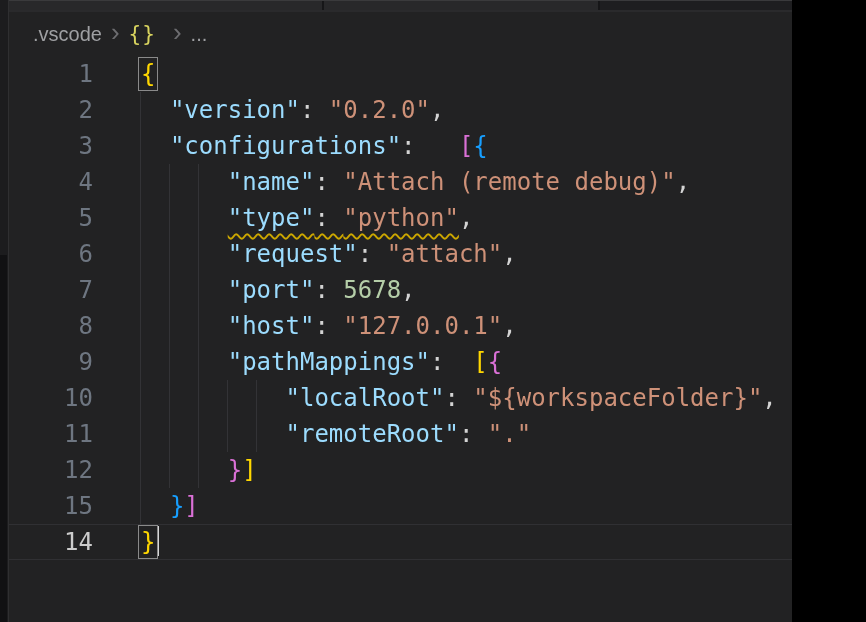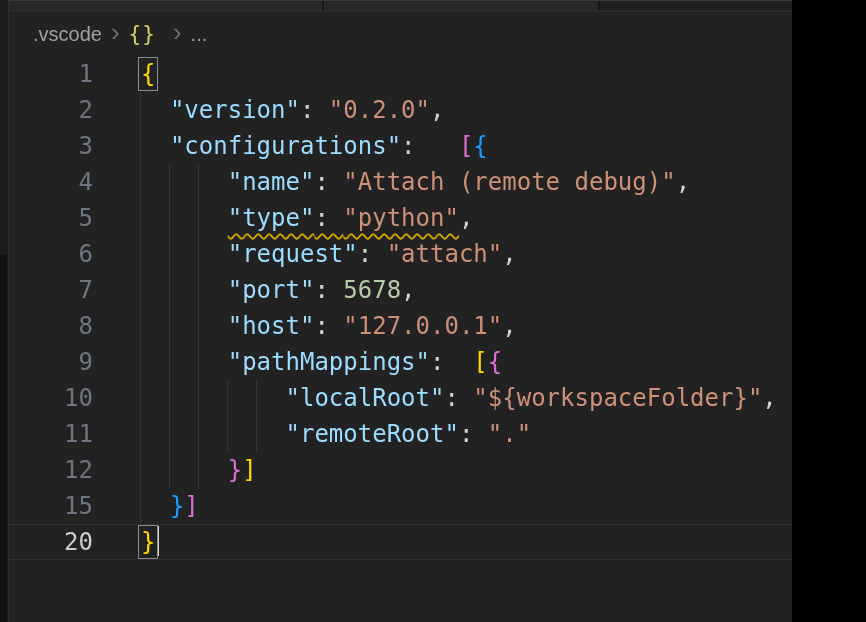--- a/index.html
+++ b/index.html
@@ -69,16 +69,16 @@
         <div class="row"><div class="guide" style="left: 131px;"></div><div class="guide" style="left: 159.9px;"></div><div class="guide" style="left: 188.8px;"></div><div class="gutter" style="color: rgb(110, 118, 129);">4</div><div class="codeline"><span>      </span><span style="color: rgb(156, 220, 254);">"name"</span><span style="color: rgb(212, 212, 212);">: </span><span style="color: rgb(206, 145, 120);">"Attach (remote debug)"</span><span style="color: rgb(212, 212, 212);">,</span></div></div>
         <div class="row"><div class="guide" style="left: 131px;"></div><div class="guide" style="left: 159.9px;"></div><div class="guide" style="left: 188.8px;"></div><div class="gutter" style="color: rgb(110, 118, 129);">5</div><div class="codeline"><span>      </span><span class="squiggle"><span style="color: rgb(156, 220, 254);">"type"</span><span style="color: rgb(212, 212, 212);">: </span><span style="color: rgb(206, 145, 120);">"python"</span></span><span style="color: rgb(212, 212, 212);">,</span></div></div>
         <div class="row"><div class="guide" style="left: 131px;"></div><div class="guide" style="left: 159.9px;"></div><div class="guide" style="left: 188.8px;"></div><div class="gutter" style="color: rgb(110, 118, 129);">6</div><div class="codeline"><span>      </span><span style="color: rgb(156, 220, 254);">"request"</span><span style="color: rgb(212, 212, 212);">: </span><span style="color: rgb(206, 145, 120);">"attach"</span><span style="color: rgb(212, 212, 212);">,</span></div></div>
         <div class="row"><div class="guide" style="left: 131px;"></div><div class="guide" style="left: 159.9px;"></div><div class="guide" style="left: 188.8px;"></div><div class="gutter" style="color: rgb(110, 118, 129);">7</div><div class="codeline"><span>      </span><span style="color: rgb(156, 220, 254);">"port"</span><span style="color: rgb(212, 212, 212);">: </span><span style="color: rgb(181, 206, 168);">5678</span><span style="color: rgb(212, 212, 212);">,</span></div></div>
         <div class="row"><div class="guide" style="left: 131px;"></div><div class="guide" style="left: 159.9px;"></div><div class="guide" style="left: 188.8px;"></div><div class="gutter" style="color: rgb(110, 118, 129);">8</div><div class="codeline"><span>      </span><span style="color: rgb(156, 220, 254);">"host"</span><span style="color: rgb(212, 212, 212);">: </span><span style="color: rgb(206, 145, 120);">"127.0.0.1"</span><span style="color: rgb(212, 212, 212);">,</span></div></div>
         <div class="row"><div class="guide" style="left: 131px;"></div><div class="guide" style="left: 159.9px;"></div><div class="guide" style="left: 188.8px;"></div><div class="gutter" style="color: rgb(110, 118, 129);">9</div><div class="codeline"><span>      </span><span style="color: rgb(156, 220, 254);">"pathMappings"</span><span style="color: rgb(212, 212, 212);">:  </span><span style="color: rgb(255, 215, 0);">[</span><span style="color: rgb(218, 112, 214);">{</span></div></div>
         <div class="row"><div class="guide" style="left: 131px;"></div><div class="guide" style="left: 159.9px;"></div><div class="guide" style="left: 188.8px;"></div><div class="guide" style="left: 217.7px;"></div><div class="guide" style="left: 246.6px;"></div><div class="gutter" style="color: rgb(110, 118, 129);">10</div><div class="codeline"><span>          </span><span style="color: rgb(156, 220, 254);">"localRoot"</span><span style="color: rgb(212, 212, 212);">: </span><span style="color: rgb(206, 145, 120);">"${workspaceFolder}"</span><span style="color: rgb(212, 212, 212);">,</span></div></div>
         <div class="row"><div class="guide" style="left: 131px;"></div><div class="guide" style="left: 159.9px;"></div><div class="guide" style="left: 188.8px;"></div><div class="guide" style="left: 217.7px;"></div><div class="guide" style="left: 246.6px;"></div><div class="gutter" style="color: rgb(110, 118, 129);">11</div><div class="codeline"><span>          </span><span style="color: rgb(156, 220, 254);">"remoteRoot"</span><span style="color: rgb(212, 212, 212);">: </span><span style="color: rgb(206, 145, 120);">"."</span></div></div>
         <div class="row"><div class="guide" style="left: 131px;"></div><div class="guide" style="left: 159.9px;"></div><div class="guide" style="left: 188.8px;"></div><div class="gutter" style="color: rgb(110, 118, 129);">12</div><div class="codeline"><span>      </span><span style="color: rgb(218, 112, 214);">}</span><span style="color: rgb(255, 215, 0);">]</span></div></div>
         <div class="row"><div class="guide" style="left: 131px;"></div><div class="gutter" style="color: rgb(110, 118, 129);">15</div><div class="codeline"><span>  </span><span style="color: rgb(23, 159, 255);">}</span><span style="color: rgb(218, 112, 214);">]</span></div></div>
-        <div class="row active"><div class="gutter" style="color: rgb(204, 204, 204);">20</div><div class="codeline"><span></span><span class="match" style="color: rgb(255, 215, 0);">}</span><span class="cursor"></span></div></div>
+        <div class="row active"><div class="gutter" style="color: rgb(204, 204, 204);">14</div><div class="codeline"><span></span><span class="match" style="color: rgb(255, 215, 0);">}</span><span class="cursor"></span></div></div>
       </div>
   </div>
 </div>
 
 </body></html>

